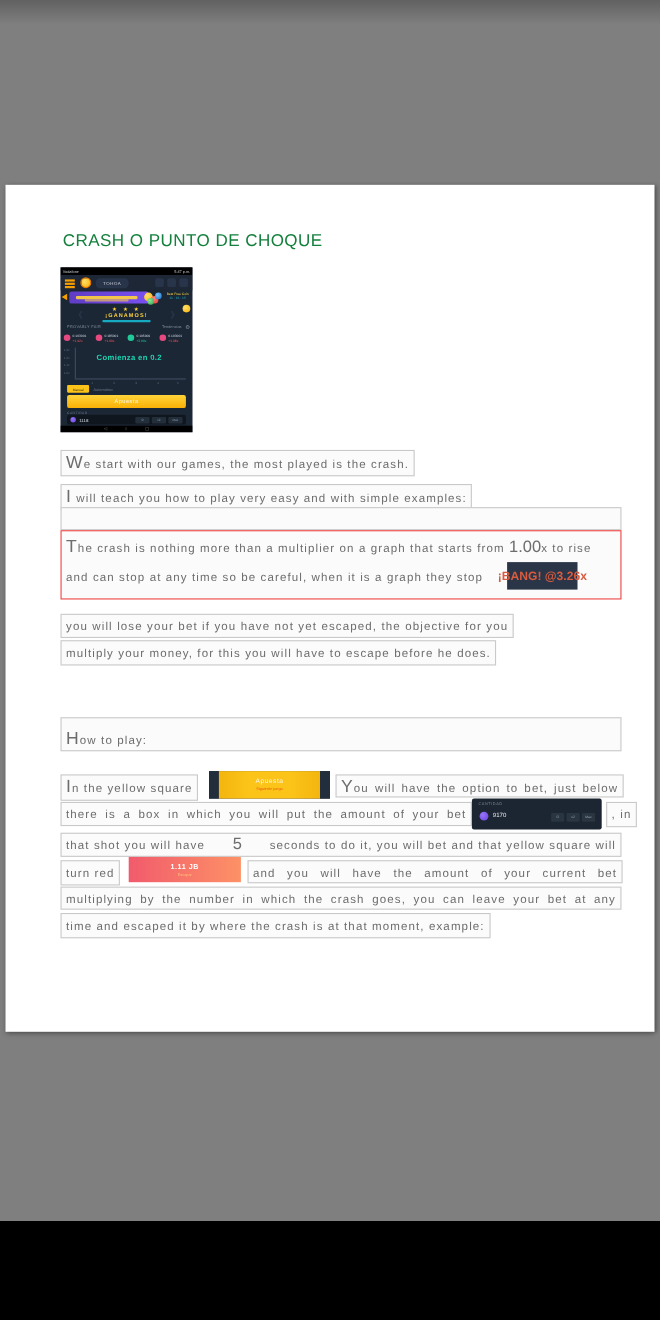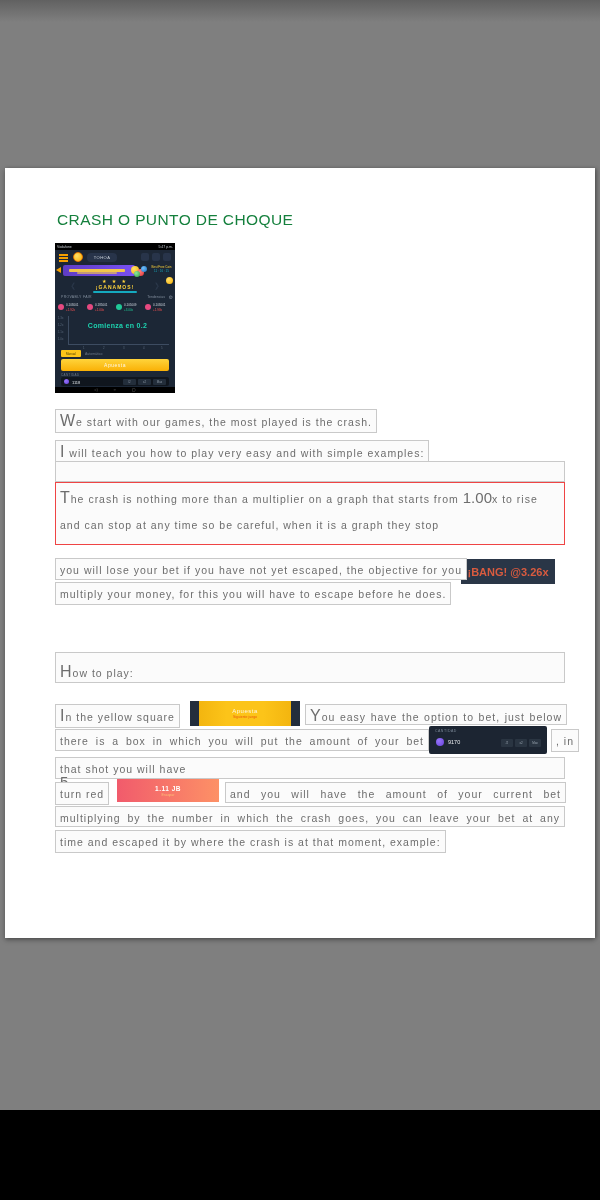--- a/index.html
+++ b/index.html
@@ -23,23 +23,23 @@
   .just { white-space:normal; text-align:justify; text-align-last:justify; overflow:hidden; }
   .cap { display:block; }
   .cap::first-letter { font-size:16px; line-height:13px; }
   .cap-span { display:inline-block; }
   .cap-span::first-letter { font-size:16px; line-height:13px; }
   .bignum { font-size:15px; line-height:11px; letter-spacing:0; }
 
   .p3box { position:absolute; left:50px; top:314px; width:510px; height:63px;
     border:1px solid #ef4444; background:#fbfbfb; }
   .p3line { position:absolute; left:4px; color:#6d6d6d; font-size:10.5px; letter-spacing:1px; white-space:nowrap; }
-  .bang-chip { position:absolute; left:405px; top:28px; width:94px; height:25px;
+  .bang-chip { position:absolute; left:405px; top:28px; width:64px; height:25px;
     background:#2a3647; color:#d95b3f; font-weight:bold; font-size:11px;
-    display:flex; align-items:center; justify-content:center; white-space:nowrap;margin-top:48px; }
+    display:flex; align-items:center; justify-content:center; white-space:nowrap; }
 
   .flexline { display:flex; justify-content:space-between; align-items:baseline; white-space:nowrap; }
 
   
   .bet-widget { position:absolute; left:185px; top:533px; width:110px; height:25px;
     background:#232e3c; display:flex; }
   .bet-flank { width:9px; background:#232e3c; }
   .bet-core { flex:1; background:linear-gradient(90deg,#f3b50f,#fcc419 30%,#fcc419 70%,#f3b50f);
     display:flex; flex-direction:column; align-items:center; justify-content:center; }
   .bet-core .l1 { font-size:6px; color:#fdf6e3; letter-spacing:.5px; }
@@ -242,36 +242,37 @@
 
   <div class="tbox cap" style="left:50px; top:536px;">In the yellow square</div>
   <div class="bet-widget">
     <div class="bet-flank"></div>
     <div class="bet-core">
       <div class="l1">Apuesta</div>
       <div class="l2">Siguiente juego</div>
     </div>
     <div class="bet-flank"></div>
   </div>
-  <div class="tbox cap just" style="left:300px; top:536px; width:262px; height:21px;">You easy have the option to bet, just below</div>
+  <div class="tbox cap just" style="left:300px; top:536px; width:262px; height:21px;">You will have the option to bet, just below</div>
 
   <div class="tbox just" style="left:50px; top:561px; width:374px; height:22px;">there is a box in which you will put the amount of your bet</div>
   <div class="amt-widget">
     <div class="amt-label">CANTIDAD</div>
     <div class="amt-coin"></div>
     <div class="amt-value">9170</div>
     <div class="amt-btn" style="left:72px;">/2</div>
     <div class="amt-btn" style="left:86px;">x2</div>
     <div class="amt-btn" style="left:100px;">Max</div>
   </div>
   <div class="tbox" style="left:546px; top:561px;">, in</div>
 
-  <div class="tbox flexline" style="left:50px; top:589px; width:510px; height:22px;flex-direction:column;">
+  <div class="tbox flexline" style="left:50px; top:589px; width:510px; height:22px;">
     <span>that shot you will have</span>
     <span class="bignum">5</span>
+    <span>seconds to do it, you will bet and that yellow square will</span>
   </div>
 
   <div class="tbox" style="left:50px; top:614px;">turn red</div>
   <div class="esc-widget">
     <div class="l1">1.11 JB</div>
     <div class="l2">Escapar</div>
   </div>
   <div class="tbox just" style="left:220px; top:614px; width:341px; height:21px;">and you will have the amount of your current bet</div>
 
   <div class="tbox just" style="left:50px; top:638px; width:510px; height:21px;">multiplying by the number in which the crash goes, you can leave your bet at any</div>

